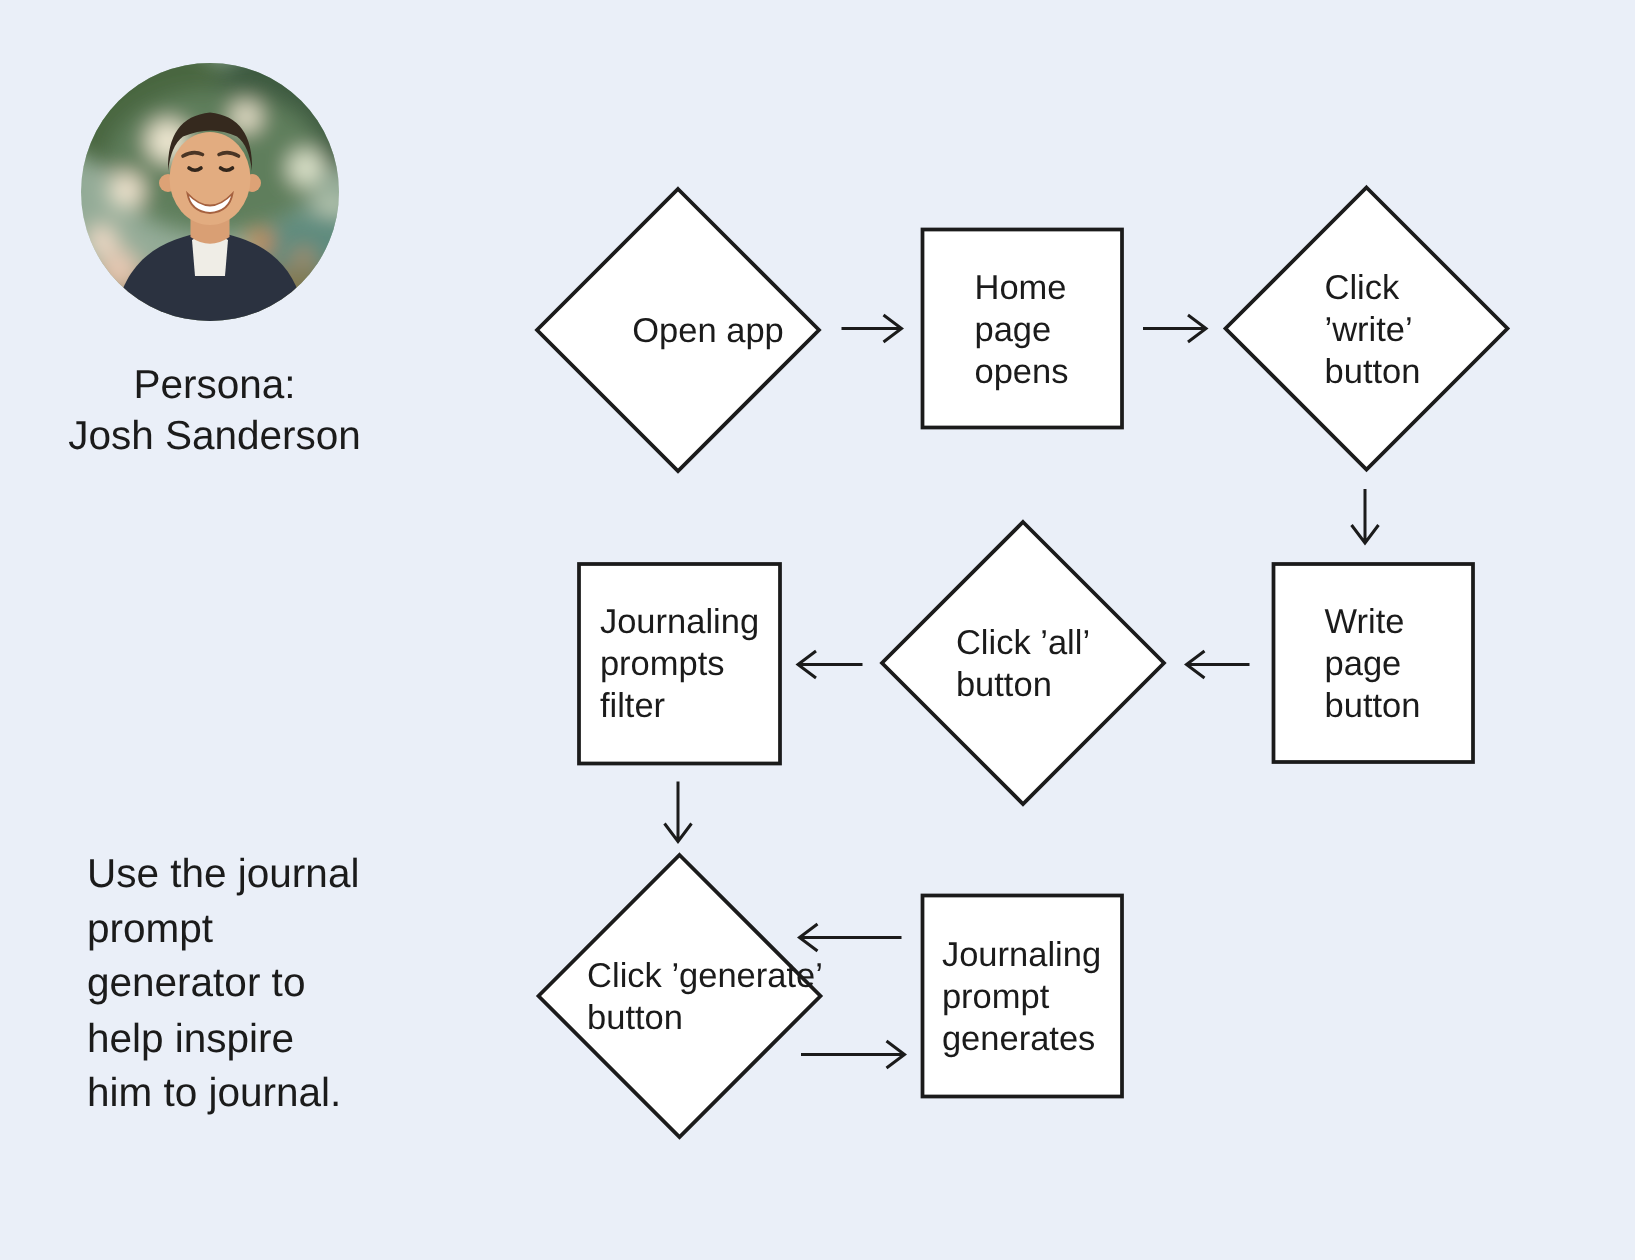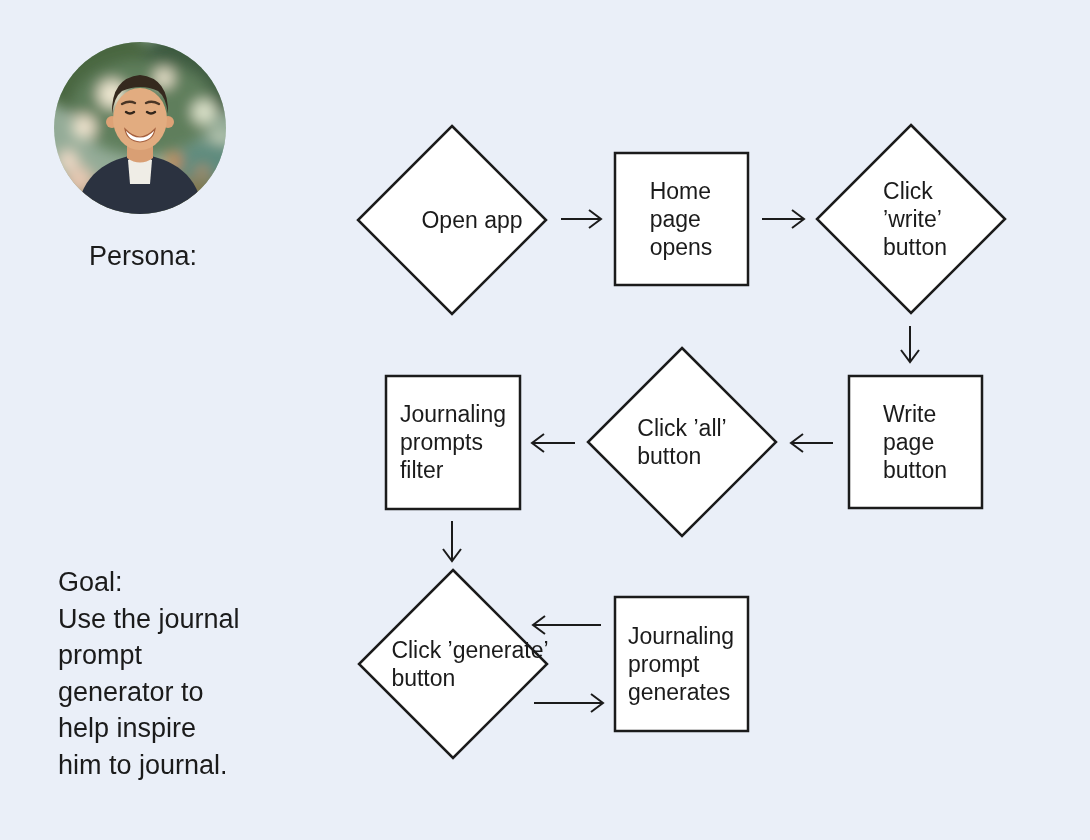--- a/index.html
+++ b/index.html
@@ -73,24 +73,24 @@
         <path d="M92 61 Q98 58 105 62" stroke="#4A3525" stroke-width="2.4" fill="none" stroke-linecap="round"></path>
         <path d="M72 70 Q76 73 80 70" stroke="#33261B" stroke-width="2.4" fill="none" stroke-linecap="round"></path>
         <path d="M93 70 Q97 73 101 70" stroke="#33261B" stroke-width="2.4" fill="none" stroke-linecap="round"></path>
         <path d="M71 87 Q86 103 101 87 Q99 99 86 100 Q73 99 71 87 Z" fill="#FFFFFF" stroke="#A5613F" stroke-width="1.2"></path>
       </g>
     </g>
   </svg>
 
   <div class="caption">
     <div><span class="b">Persona</span><span>:</span></div>
+    <div>Josh Sanderson</div>
   </div>
 
   <div class="goal">
-    <div><span class="b">Goal</span><span>:</span></div>
     <div class="pre">Use the journal
 prompt
 generator to
 help inspire
 him to journal.</div>
   </div>
 
   <svg class="flow" width="1090" height="840" viewBox="0 0 1090 840">
 
     <polygon class="shape" points="452,126 546,220 452,314 358,220"></polygon>

